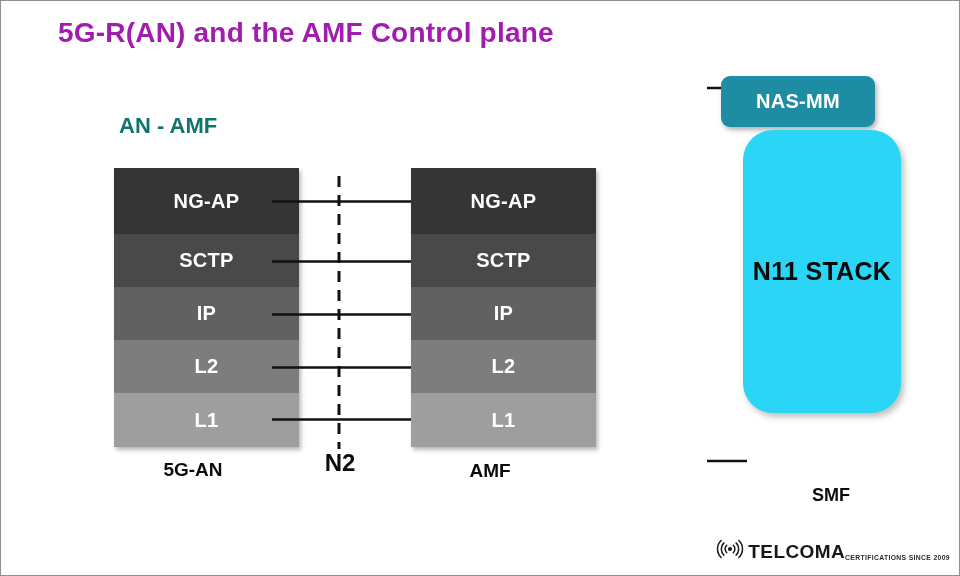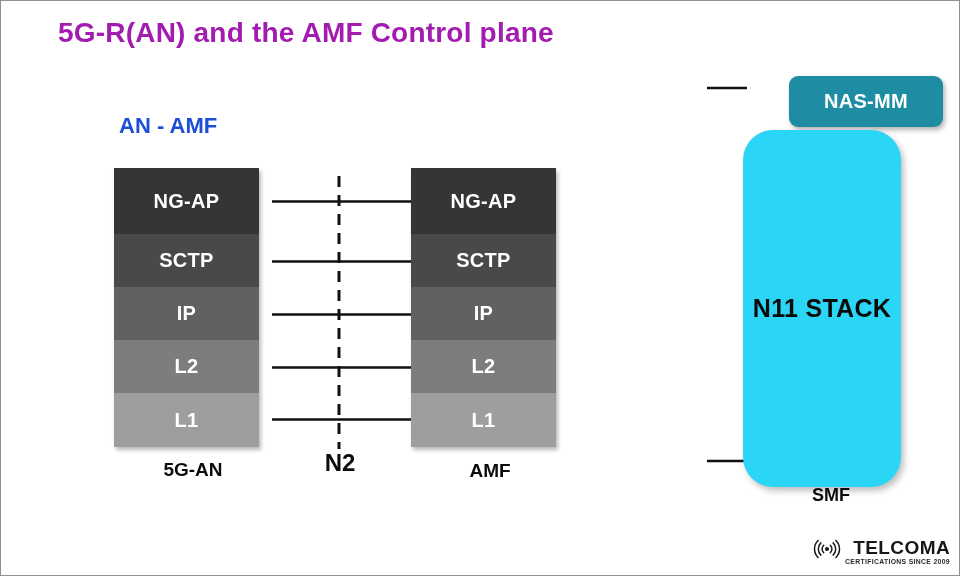--- a/index.html
+++ b/index.html
@@ -11,60 +11,60 @@
   .canvas{
     position:relative;width:958px;height:574px;
     border:1px solid #8f8f8f;background:#ffffff;overflow:hidden;
   }
   .title{
     position:absolute;left:57px;top:16px;
     font-size:28px;font-weight:700;color:#a21caf;letter-spacing:.2px;
   }
   .pair-label{
     position:absolute;left:118px;top:112px;
-    font-size:22px;font-weight:700;color:#1d4ed8;
+    font-size:22px;font-weight:700;color:#0f766e;
   }
   .stack{
-    position:absolute;top:167px;width:145px;
+    position:absolute;top:167px;width:185px;
     box-shadow:2px 3px 4px rgba(0,0,0,.28);
   }
   #stack-left{left:113px;}
   #stack-right{left:410px;}
   .layer{
     display:flex;align-items:center;justify-content:center;
   }
   .layer span{
     color:#fff;font-size:20px;font-weight:700;letter-spacing:.3px;
   }
   .conn-svg{position:absolute;left:0;top:0;}
   .caption{
     position:absolute;text-align:center;
     font-size:19px;font-weight:700;color:#0c0c0c;
   }
   #caption-left{left:113px;width:158px;top:458px;}
   #caption-n2{left:316px;width:46px;top:448px;font-size:24px;}
   #caption-right{left:410px;width:158px;top:459px;}
   .nas-box{
-    position:absolute;left:788px;top:75px;width:154px;height:51px;
+    position:absolute;left:720px;top:75px;width:154px;height:51px;
     border-radius:9px;display:flex;align-items:center;justify-content:center;
     box-shadow:2px 3px 5px rgba(0,0,0,.3);
   }
   .nas-box span{color:#fff;font-size:20px;font-weight:700;letter-spacing:.3px;}
   .n11-box{
-    position:absolute;left:742px;top:129px;width:158px;height:357px;
+    position:absolute;left:742px;top:129px;width:158px;height:283px;
     border-radius:30px;display:flex;align-items:center;justify-content:center;
     box-shadow:3px 4px 6px rgba(0,0,0,.25);
   }
   .n11-box span{color:#0a0a0a;font-size:25px;font-weight:700;letter-spacing:.3px;}
   #caption-smf{left:760px;width:140px;top:484px;font-size:18px;}
   .logo{
     position:absolute;right:9px;bottom:7px;
     display:flex;align-items:center;gap:3px;
   }
-  .logo-text{display:flex;flex-direction:column;align-items:flex-end;}
+  .logo-text{display:flex;flex-direction:row;align-items:flex-end;}
   .logo-brand{font-size:19px;font-weight:700;color:#171717;letter-spacing:.4px;line-height:1;}
   .logo-tagline{font-size:6.8px;font-weight:600;color:#2a2a2a;letter-spacing:.35px;margin-top:1px;}
 </style>
 </head>
 <body>
 
 <div class="canvas">
 
   <div class="title">5G-R(AN) and the AMF Control plane</div>
 

